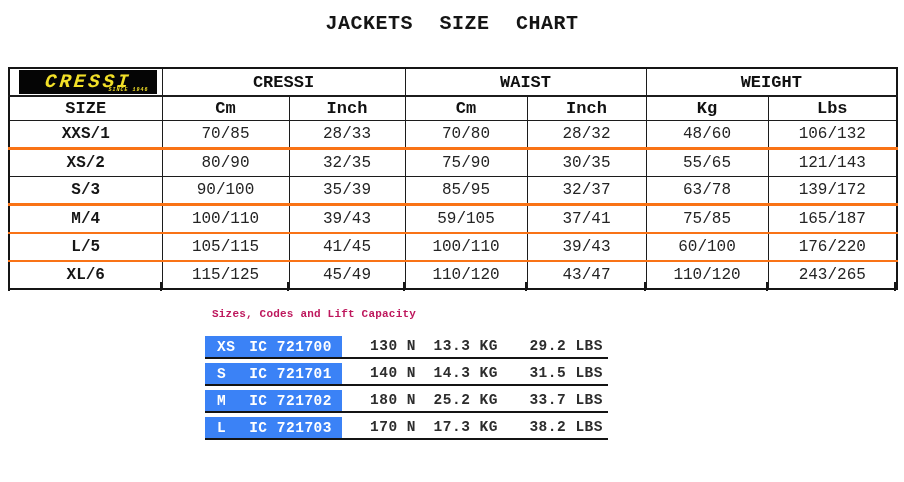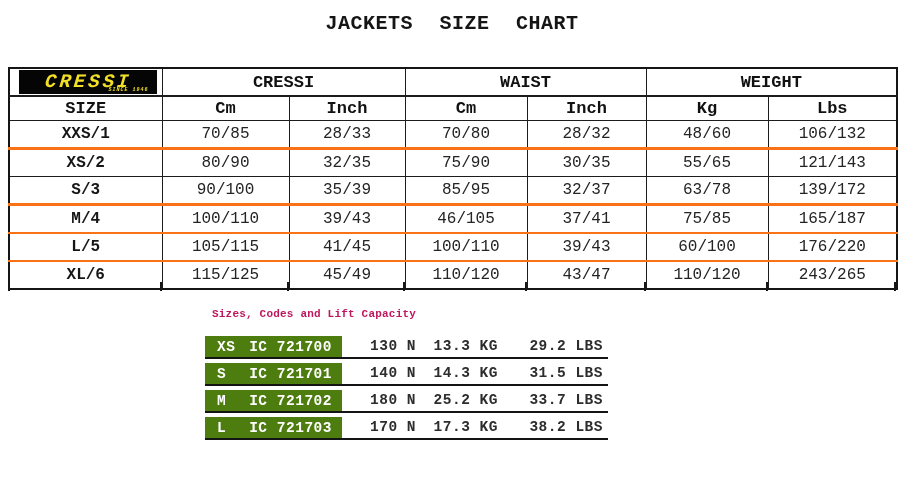--- a/index.html
+++ b/index.html
@@ -32,21 +32,21 @@
              color:#F2E028;font-style:italic;letter-spacing:1px;font-weight:bold;}
 
   
   .stub{position:absolute;top:282px;width:2px;height:9px;background:#161616;}
 
   
   .lift-heading{position:absolute;left:212px;top:308px;font-size:11px;font-weight:bold;
                 color:#be185d;letter-spacing:0.2px;}
   .lift-row{position:absolute;left:205px;width:403px;height:21px;
             border-bottom:2px solid #141414;display:flex;align-items:stretch;}
-  .lift-box{background:#4d7c0f;color:#fff;width:115px;padding:0 10px 0 12px;
+  .lift-box{background:#3b82f6;color:#fff;width:115px;padding:0 10px 0 12px;
             display:flex;justify-content:space-between;align-items:center;
             font-weight:bold;font-size:14.5px;letter-spacing:0.5px;}
   .lift-val{text-align:right;line-height:21px;font-weight:bold;color:#2d2d2d;
             font-size:14.5px;letter-spacing:0.5px;white-space:nowrap;}
   .val-n{width:74px;}
   .val-kg{width:82px;}
   .val-lbs{flex:1;padding-right:5px;}
   .row-1{top:336px;} .row-2{top:363px;} .row-3{top:390px;} .row-4{top:417px;} .row-5{top:444px;}
 </style>
 </head>
@@ -113,21 +113,21 @@
         <td>35/39</td>
         <td>85/95</td>
         <td>32/37</td>
         <td>63/78</td>
         <td>139/172</td>
       </tr>
       <tr class="thick">
         <td class="size-col">M/4</td>
         <td>100/110</td>
         <td>39/43</td>
-        <td>46/105</td>
+        <td>59/105</td>
         <td>37/41</td>
         <td>75/85</td>
         <td>165/187</td>
       </tr>
       <tr>
         <td class="size-col">L/5</td>
         <td>105/115</td>
         <td>41/45</td>
         <td>100/110</td>
         <td>39/43</td>

